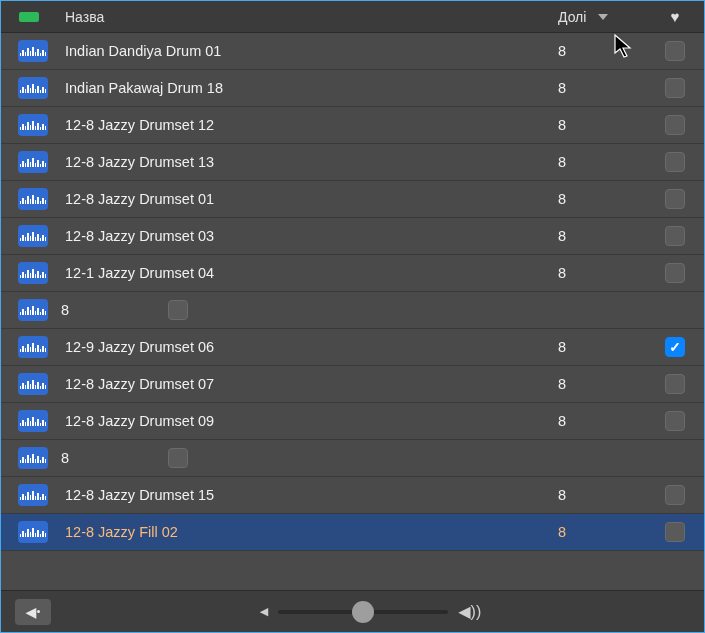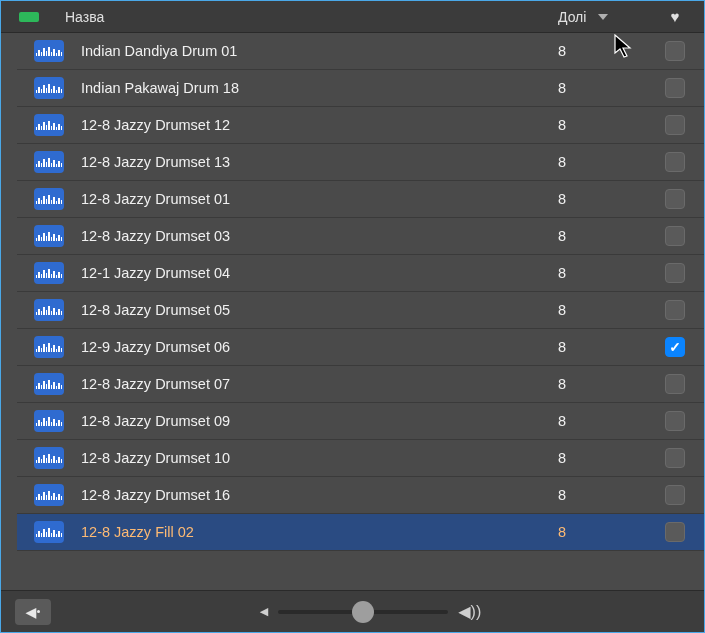--- a/index.html
+++ b/index.html
@@ -64,21 +64,20 @@
       align-items: center;
     }
     .heart {
       font-size: 15px;
       color: #e0e0e0;
     }
 
     .list {
       height: 557px;
       overflow: hidden;
-      padding-left: 16px;
     }
     .row {
       display: flex;
       align-items: center;
       height: 37px;
       border-bottom: 1px solid #3a3a3a;
       color: #f0f0f0;
       font-size: 14.5px;
     }
     .row.selected {
@@ -410,21 +409,20 @@
             <span style="height: 5px;"></span>
             <span style="height: 9px;"></span>
             <span style="height: 4px;"></span>
             <span style="height: 7px;"></span>
             <span style="height: 3px;"></span>
             <span style="height: 6px;"></span>
             <span style="height: 4px;"></span>
           </div>
         </div>
       </div>
-      <div class="row-name">12-8 Jazzy Drumset 05</div>
       <div class="row-beats">8</div>
       <div class="row-fav">
         <div class="checkbox"></div>
       </div>
     </div>
     <div class="row">
       <div class="row-icon">
         <div class="loop-chip">
           <div class="wave">
             <span style="height: 3px;"></span>
@@ -508,45 +506,44 @@
             <span style="height: 5px;"></span>
             <span style="height: 9px;"></span>
             <span style="height: 4px;"></span>
             <span style="height: 7px;"></span>
             <span style="height: 3px;"></span>
             <span style="height: 6px;"></span>
             <span style="height: 4px;"></span>
           </div>
         </div>
       </div>
-      <div class="row-name">12-8 Jazzy Drumset 10</div>
-      <div class="row-beats">8</div>
-      <div class="row-fav">
-        <div class="checkbox"></div>
-      </div>
-    </div>
-    <div class="row">
-      <div class="row-icon">
-        <div class="loop-chip">
-          <div class="wave">
-            <span style="height: 3px;"></span>
-            <span style="height: 6px;"></span>
-            <span style="height: 4px;"></span>
-            <span style="height: 8px;"></span>
-            <span style="height: 5px;"></span>
-            <span style="height: 9px;"></span>
-            <span style="height: 4px;"></span>
-            <span style="height: 7px;"></span>
-            <span style="height: 3px;"></span>
-            <span style="height: 6px;"></span>
-            <span style="height: 4px;"></span>
-          </div>
-        </div>
-      </div>
-      <div class="row-name">12-8 Jazzy Drumset 16</div>
+      <div class="row-beats">8</div>
+      <div class="row-fav">
+        <div class="checkbox"></div>
+      </div>
+    </div>
+    <div class="row">
+      <div class="row-icon">
+        <div class="loop-chip">
+          <div class="wave">
+            <span style="height: 3px;"></span>
+            <span style="height: 6px;"></span>
+            <span style="height: 4px;"></span>
+            <span style="height: 8px;"></span>
+            <span style="height: 5px;"></span>
+            <span style="height: 9px;"></span>
+            <span style="height: 4px;"></span>
+            <span style="height: 7px;"></span>
+            <span style="height: 3px;"></span>
+            <span style="height: 6px;"></span>
+            <span style="height: 4px;"></span>
+          </div>
+        </div>
+      </div>
+      <div class="row-name">12-8 Jazzy Drumset 15</div>
       <div class="row-beats">8</div>
       <div class="row-fav">
         <div class="checkbox"></div>
       </div>
     </div>
     <div class="row selected">
       <div class="row-icon">
         <div class="loop-chip">
           <div class="wave">
             <span style="height: 3px;"></span>

